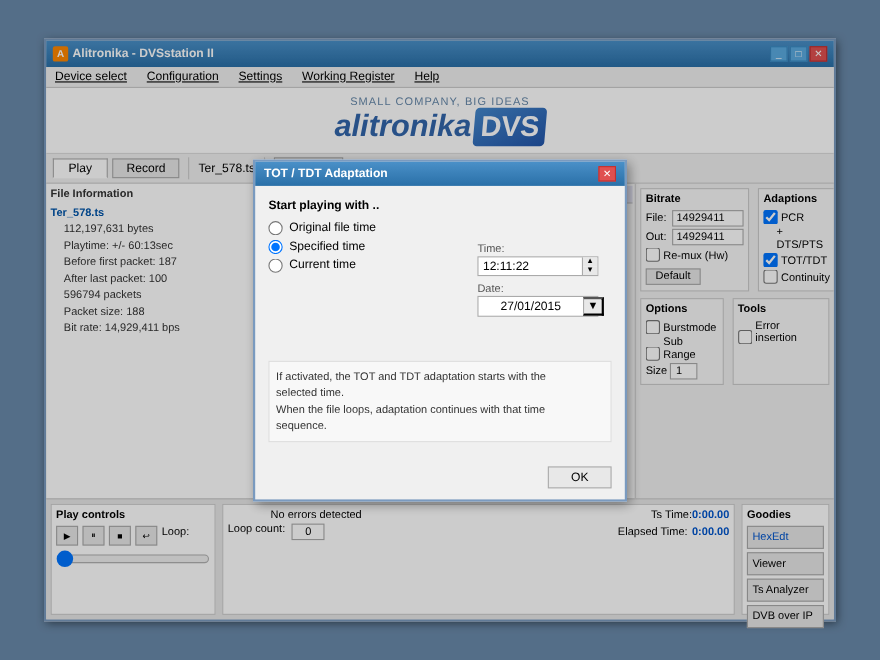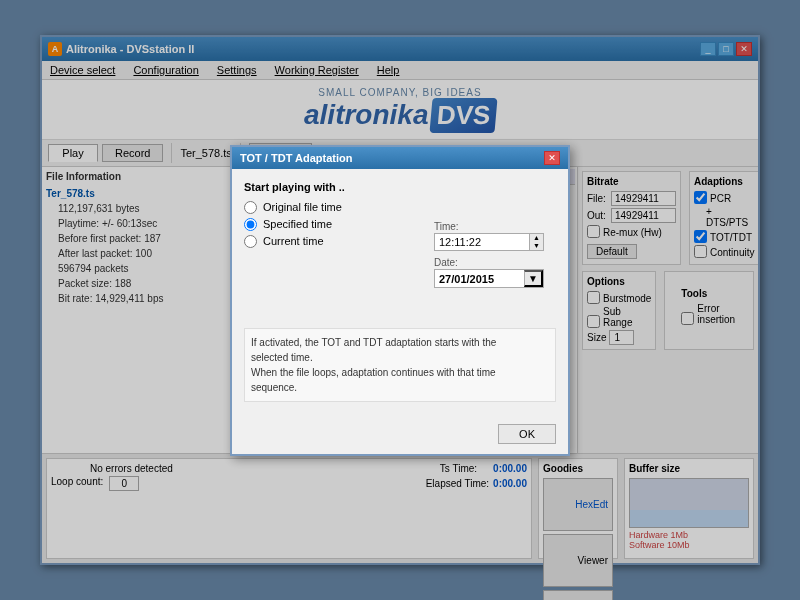--- a/index.html
+++ b/index.html
@@ -303,21 +303,21 @@
 
     .options-section {
       background: #f8f8f8;
       border: 1px solid #ccc;
       padding: 4px;
     }
 
     .tools-section {
       background: #f8f8f8;
       border: 1px solid #ccc;
-      padding: 16px;
+      padding: 4px;
     }
 
     .two-col {
       display: flex;
       gap: 8px;
     }
 
     
     .bottom-area {
       height: 110px;
@@ -408,24 +408,24 @@
     .goodies-title {
       font-size: 10px;
       font-weight: bold;
       margin-bottom: 4px;
     }
     .goody-btn {
       display: block;
       width: 100%;
       background: #e8e8e8;
       border: 1px solid #aaa;
-      padding: 20px 4px;
-      font-size: 10px;
-      cursor: pointer;
-      text-align: right;
+      padding: 4px 4px;
+      font-size: 10px;
+      cursor: pointer;
+      text-align: left;
       margin-bottom: 3px;
     }
     .goody-btn.highlight {
       color: #0055cc;
     }
 
     .buffer-area {
       width: 130px;
       border: 1px solid #ccc;
       background: white;
@@ -566,23 +566,22 @@
       line-height: 1.2;
     }
     .date-input-box {
       display: flex;
       align-items: center;
       border: 1px solid #aaa;
       background: white;
     }
     .date-value {
       font-size: 11px;
-      padding: 2px 4px;
+      padding: 2px 20px;
       flex: 1;
-      font-weight: bold;
     }
     .cal-btn {
       font-size: 10px;
       cursor: pointer;
       padding: 1px 3px;
       background: #e8e8e8;
       border-left: 1px solid #aaa;
     }
 
     .modal-info-text {
@@ -748,25 +747,38 @@
               <input type="checkbox" style="">
               <span>Error insertion</span>
             </div>
           </div>
         </div>
       </div>
     </div>
 
     <div class="bottom-area">
 
+      <div class="play-controls">
+        <div class="play-controls-title">Play controls</div>
+        <div class="play-buttons">
+          <button class="play-btn">▶</button>
+          <button class="play-btn">⏸</button>
+          <button class="play-btn">■</button>
+          <button class="play-btn">↩</button>
+          <span class="loop-label">Loop:</span>
+        </div>
+        <div class="slider-container">
+          <input type="range" class="slider" value="0" style="">
+        </div>
+      </div>
 
       <div class="status-area">
         <div class="status-row">
           <span class="status-label">No errors detected</span>
-          <span style="display:flex;align-items:center;gap:16px;">
+          <span style="display:flex;align-items:center;gap:0;">
             <span class="status-label">Ts Time:</span>
             <span class="status-value">0:00.00</span>
           </span>
         </div>
         <div class="loop-row">
           <span class="status-label">Loop count:</span>
           <span class="loop-count-box">0</span>
           <span style="display:flex;align-items:center;gap:4px;margin-left:auto;">
             <span class="status-label">Elapsed Time:</span>
             <span class="status-value">0:00.00</span>
@@ -775,30 +787,20 @@
       </div>
 
       <div class="goodies-area">
         <div class="goodies-title">Goodies</div>
         <button class="goody-btn highlight">HexEdt</button>
         <button class="goody-btn">Viewer</button>
         <button class="goody-btn">Ts Analyzer</button>
         <button class="goody-btn">DVB over IP</button>
       </div>
 
-      <div class="buffer-area">
-        <div class="buffer-title">Buffer size</div>
-        <div class="buffer-bar-container">
-          <div class="buffer-bar-hw"></div>
-        </div>
-        <div class="buffer-labels">
-          <div class="buffer-label">Hardware 1Mb</div>
-          <div class="buffer-label">Software 10Mb</div>
-        </div>
-      </div>
 
     </div>
   </div>
 </div>
 
 <div class="modal-overlay">
   <div class="modal-dialog">
     <div class="modal-title-bar">
       <span class="modal-title-text">TOT / TDT Adaptation</span>
       <button class="modal-close-btn">✕</button>

